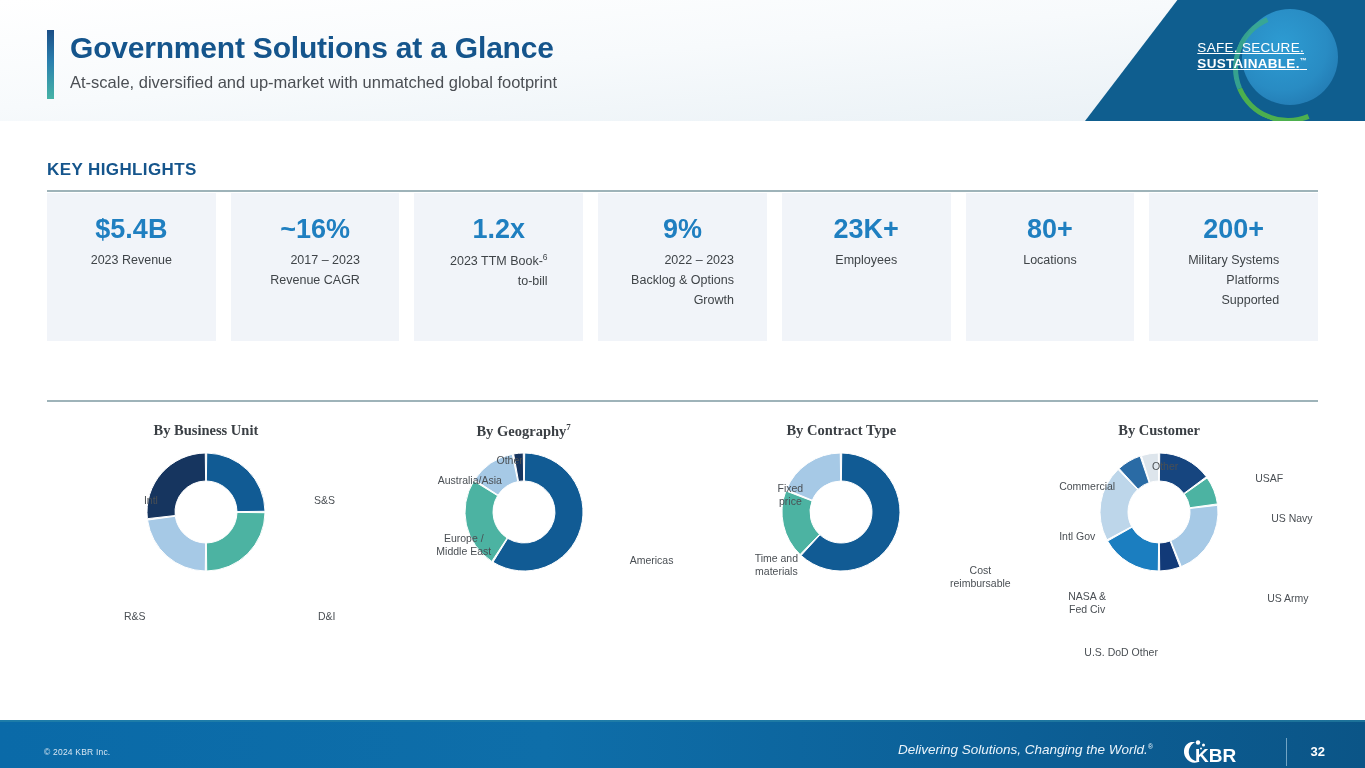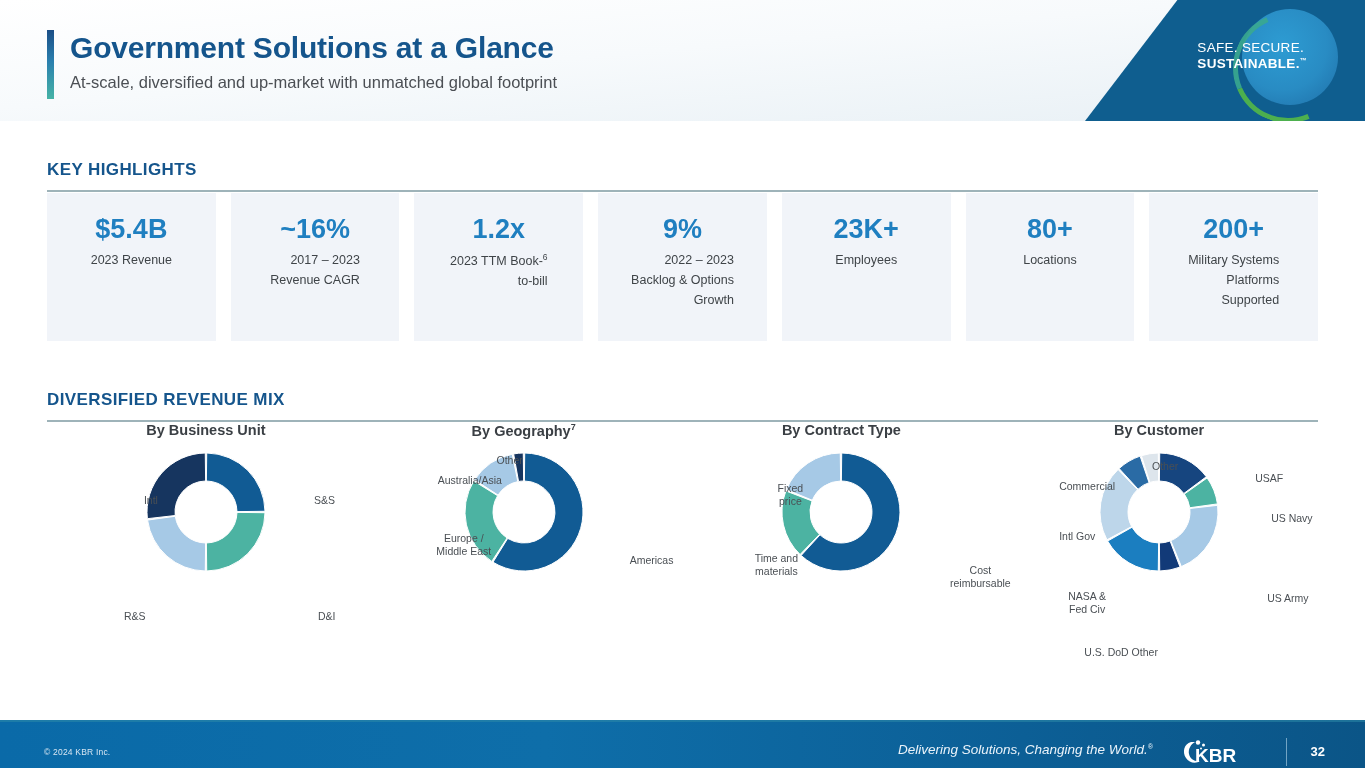--- a/index.html
+++ b/index.html
@@ -29,21 +29,21 @@
   }
   .banner-ring{
     position:absolute;right:22px;top:13px;width:100px;height:100px;border-radius:50%;
     border:5px solid transparent;
     border-bottom-color:#54b948;border-left-color:#3aa98f;
     transform:rotate(22deg);
     opacity:.9;
   }
   .banner-text{
     position:absolute;right:58px;top:40px;text-align:left;
-    color:#ffffff;line-height:1.18;z-index:4;
+    color:#ffffff;line-height:1.18;z-index:4;text-decoration:underline;
   }
   .banner-line1{font-size:13.5px;font-weight:400;letter-spacing:.3px;}
   .banner-line2{font-size:13.5px;font-weight:700;letter-spacing:.3px;}
   .banner-tm{font-size:7px;vertical-align:super;}
 
   .title-accent{
     position:absolute;left:47px;top:30px;width:7px;height:69px;
     background:linear-gradient(180deg,#1b4e86 0%,#2a7fae 45%,#46b3a6 100%);
   }
   .page-title{
@@ -88,21 +88,21 @@
 
   
   #revmix-wrap{position:absolute;left:47px;top:390px;width:1271px;}
   .charts-row{
     position:absolute;left:0;top:32px;width:1271px;height:240px;
     display:flex;
   }
   .chart-cell{flex:1 1 0;position:relative;}
   .chart-title{
     position:absolute;left:0;right:0;top:0;text-align:center;
-    font-size:14.5px;font-weight:700;color:#3a3f44;
+    font-size:14.5px;font-weight:700;color:#3a3f44;font-family:Liberation Serif, serif;
   }
   .chart-title .sup{font-size:9px;}
   .donut-holder{position:absolute;left:0;right:0;top:28px;height:200px;}
   .donut-holder svg{display:block;margin:0 auto;}
   .dlabel{
     position:absolute;font-size:10.5px;color:#4a4f54;line-height:1.25;
     white-space:nowrap;
   }
   .dlabel.multi{white-space:normal;text-align:center;}
 
@@ -180,21 +180,20 @@
         <div class="card-label">Locations</div>
       </div>
       <div class="card">
         <div class="card-value">200+</div>
         <div class="card-label">Military Systems<br>Platforms<br>Supported</div>
       </div>
     </div>
 </div>
 
 <div id="revmix-wrap" class="section">
-  <div class="section-title">DIVERSIFIED REVENUE MIX</div>
   <div class="section-rule"></div>
   <div class="charts-row" id="charts-row">
       <div class="chart-cell">
         <div class="chart-title">By Business Unit</div>
         <div class="donut-holder">
           <svg width="124" height="124" viewBox="0 0 124 124">
             <path d="M 62.720803049279596 3.0044031900333366 A 59 59 0 0 1 120.99559680996666 61.27919695072041 L 92.99768645947401 61.621272974107335 A 31 31 0 0 0 62.378727025892665 31.00231354052599 Z" fill="#115b94" stroke="#ffffff" stroke-width="1"></path>
             <path d="M 120.99559680996666 62.72080304927959 A 59 59 0 0 1 62.72080304927957 120.99559680996666 L 62.37872702589265 92.99768645947401 A 31 31 0 0 0 92.99768645947401 62.378727025892665 Z" fill="#4cb3a2" stroke="#ffffff" stroke-width="1"></path>
             <path d="M 61.279196950720426 120.99559680996666 A 59 59 0 0 1 3.5599416689397714 70.10922821619162 L 31.294206639612423 66.26078092715153 A 31 31 0 0 0 61.62127297410734 92.99768645947401 Z" fill="#a6c9e6" stroke="#ffffff" stroke-width="1"></path>
             <path d="M 3.3792605150813415 68.67898961230651 A 59 59 0 0 1 61.2791969507204 3.0044031900333366 L 61.62127297410733 31.00231354052599 A 31 31 0 0 0 31.19927247402579 65.50929962680512 Z" fill="#16355f" stroke="#ffffff" stroke-width="1"></path>

